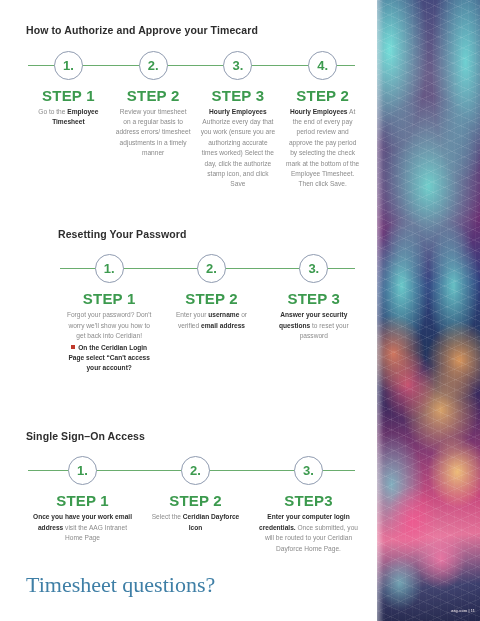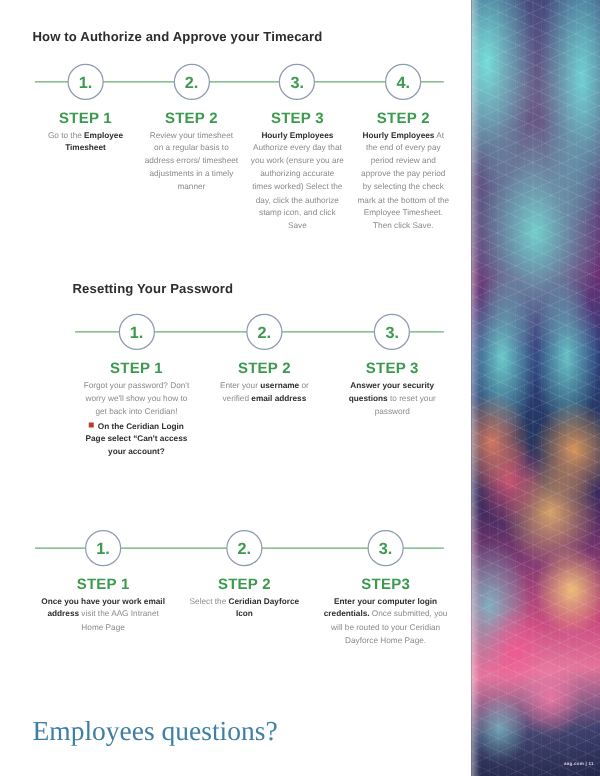--- a/index.html
+++ b/index.html
@@ -77,21 +77,21 @@
     align-items: center;
     justify-content: center;
     font-size: 13px;
     font-weight: bold;
     color: #3c9a4e;
     line-height: 1;
     z-index: 2;
   }
   .step-label {
     margin-top: 7px;
-    font-size: 12px;
+    font-size: 15px;
     font-weight: bold;
     color: #3c9a4e;
     letter-spacing: 0.2px;
   }
   .step-body {
     margin-top: 3px;
     font-size: 6.6px;
     line-height: 1.58;
     color: #8b8b8b;
   }
@@ -276,20 +276,21 @@
             <div class="circle">3.</div>
             <div class="step-label">STEP 3</div>
             <div class="step-body"><span></span><b>Answer your security questions</b><span> to reset your password</span></div>
           </div>
 
         </div>
       </div>
     </div>
 
     <div class="section sec-sso">
+      <h2 class="section-title">Single Sign–On Access</h2>
 
       <div class="stepper stepper-3">
         <div class="rail"></div>
         <div class="circles">
 
           <div class="step-col">
             <div class="circle">1.</div>
             <div class="step-label">STEP 1</div>
             <div class="step-body"><span></span><b>Once you have your work email address</b><span> visit the AAG Intranet Home Page</span></div>
           </div>
@@ -304,21 +305,21 @@
             <div class="circle">3.</div>
             <div class="step-label">STEP3</div>
             <div class="step-body"><span></span><b>Enter your computer login credentials.</b><span> Once submitted, you will be routed to your Ceridian Dayforce Home Page.</span></div>
           </div>
 
         </div>
       </div>
     </div>
 
     <div class="footer">
-      <div class="footer-title">Employees questions?</div>
+      <div class="footer-title">Timesheet questions?</div>
     </div>
 
   </div>
 
   <div class="art">
     <div class="art-layer art-bg"></div>
     <div class="art-layer art-teal"></div>
     <div class="art-layer art-warm"></div>
     <div class="art-layer art-streaks"></div>
     <div class="art-layer art-glow"></div>

